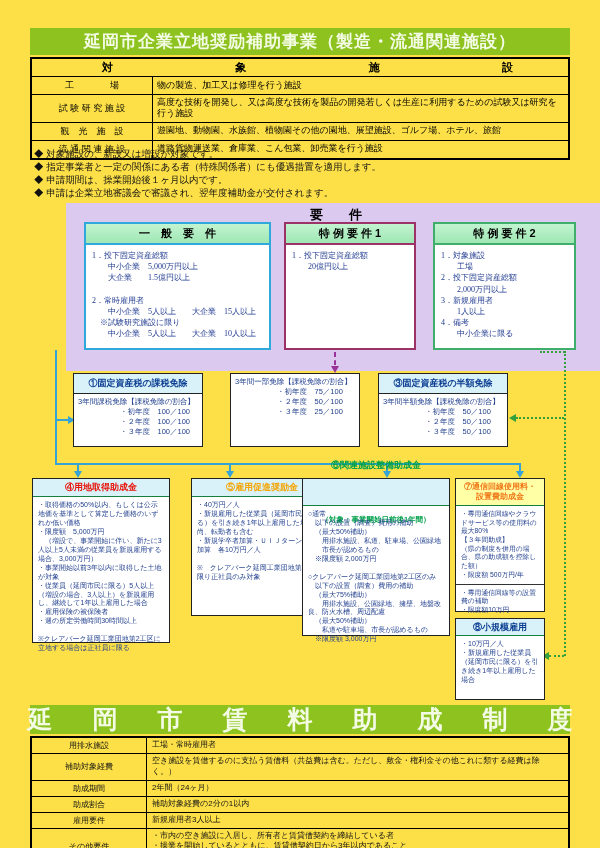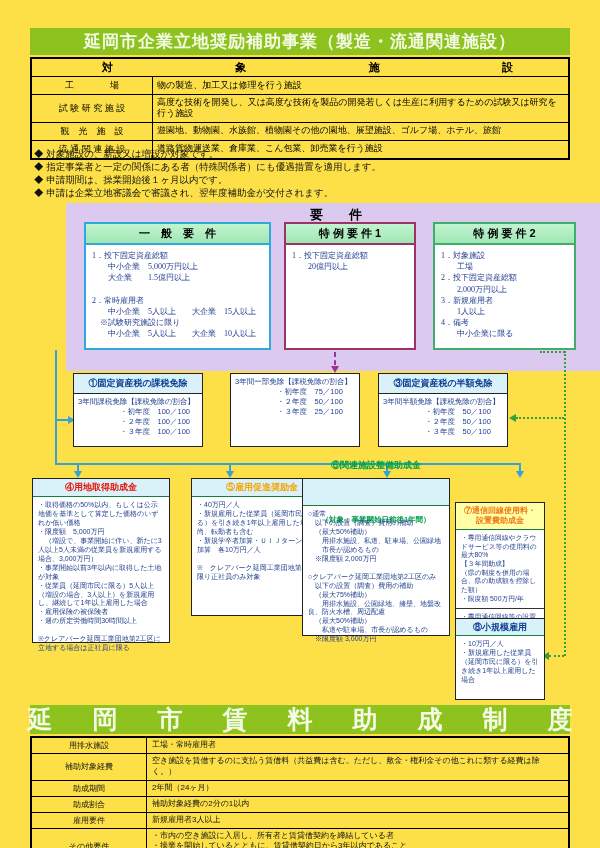--- a/index.html
+++ b/index.html
@@ -57,21 +57,21 @@
                border-bottom:1px solid #15803d;font-weight:bold;font-size:9px;
                background:#d9f2fa;white-space:pre-line;line-height:1.2;}
   .grant-body{padding:4px 5px;font-size:7px;line-height:1.28;color:#23418f;white-space:pre-wrap;}
   .g-land{left:32px;top:478px;width:138px;height:165px;}
   .g-land .grant-title{height:17px;color:#e8140a;}
   .g-emp{left:175px;top:478px;width:142px;height:138px;margin-left:16px;}
   .g-emp .grant-title{height:17px;color:#f5a400;}
   .g-rel{left:302px;top:478px;width:148px;height:158px;}
   .g-rel .grant-title{height:26px;flex-direction:column;color:#00a04a;gap:44px;}
   .g-rel .grant-sub{font-size:7.5px;font-weight:bold;color:#00a04a;}
-  .g-tel{left:455px;top:478px;width:90px;height:134px;margin-top:24px;}
+  .g-tel{left:455px;top:478px;width:90px;height:134px;}
   .g-tel .grant-title{height:26px;background:#ffffa6;color:#f07818;font-size:8px;}
   .g-tel .grant-body{font-size:6.8px;}
   .tel-bottom{border-top:1px solid #333;}
   .g-small{left:455px;top:618px;width:90px;height:82px;}
   .g-small .grant-title{height:16px;color:#0b3d91;}
 
   
   .conn{position:absolute;}
   .blue-line{background:#35a3d5;}
   .arr-down-blue{width:0;height:0;border-left:4px solid transparent;border-right:4px solid transparent;border-top:7px solid #35a3d5;}

